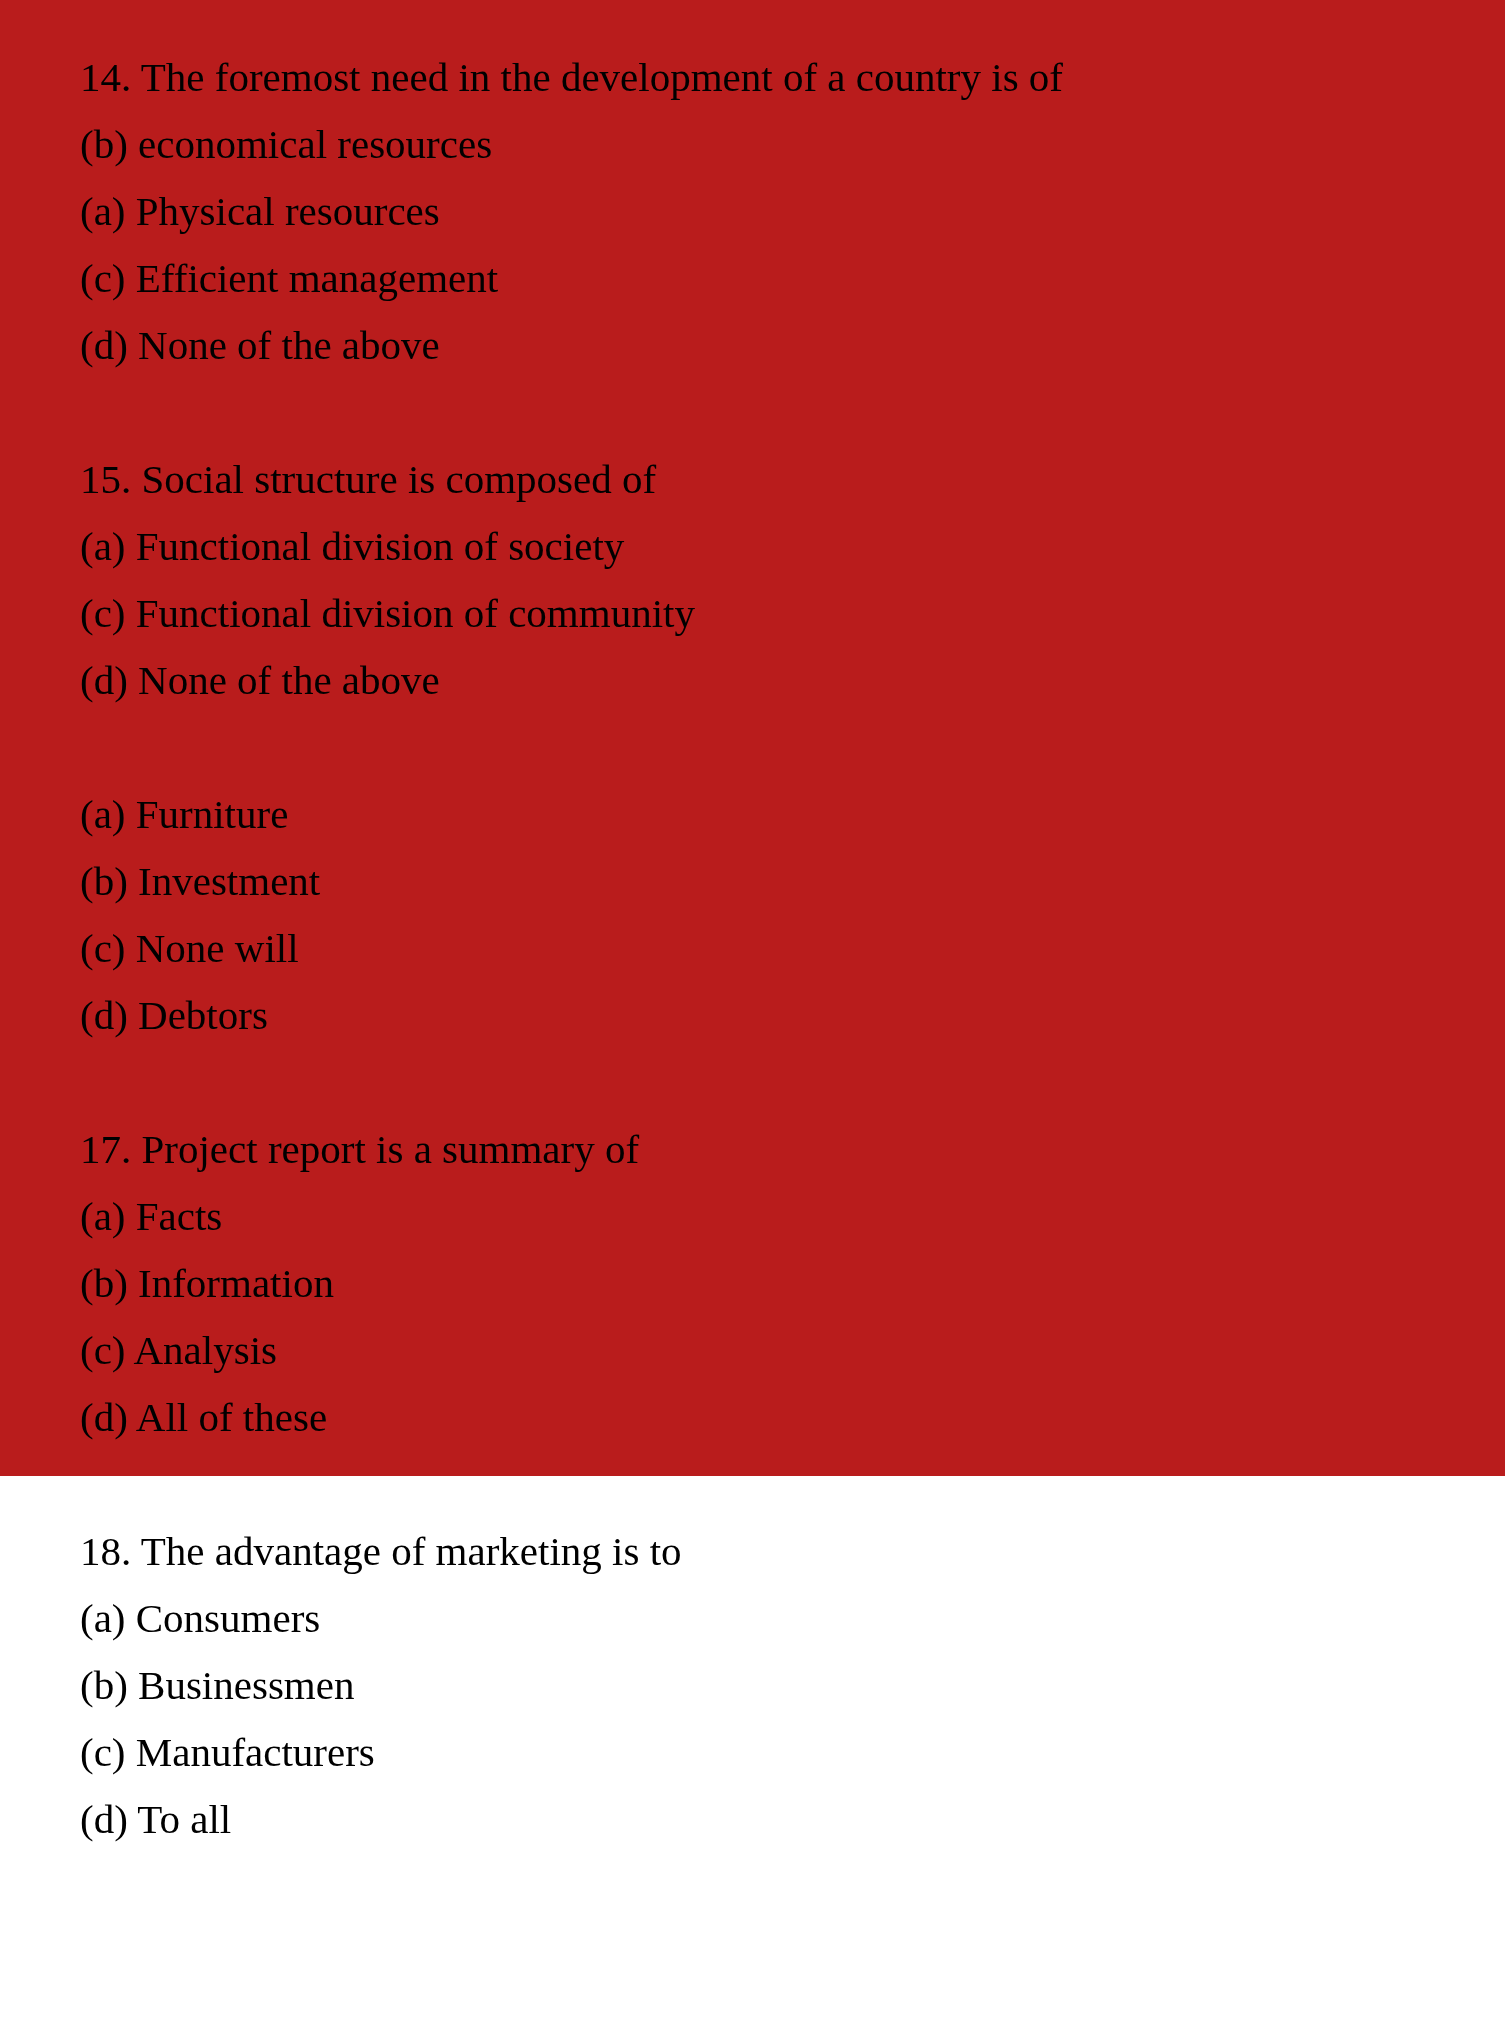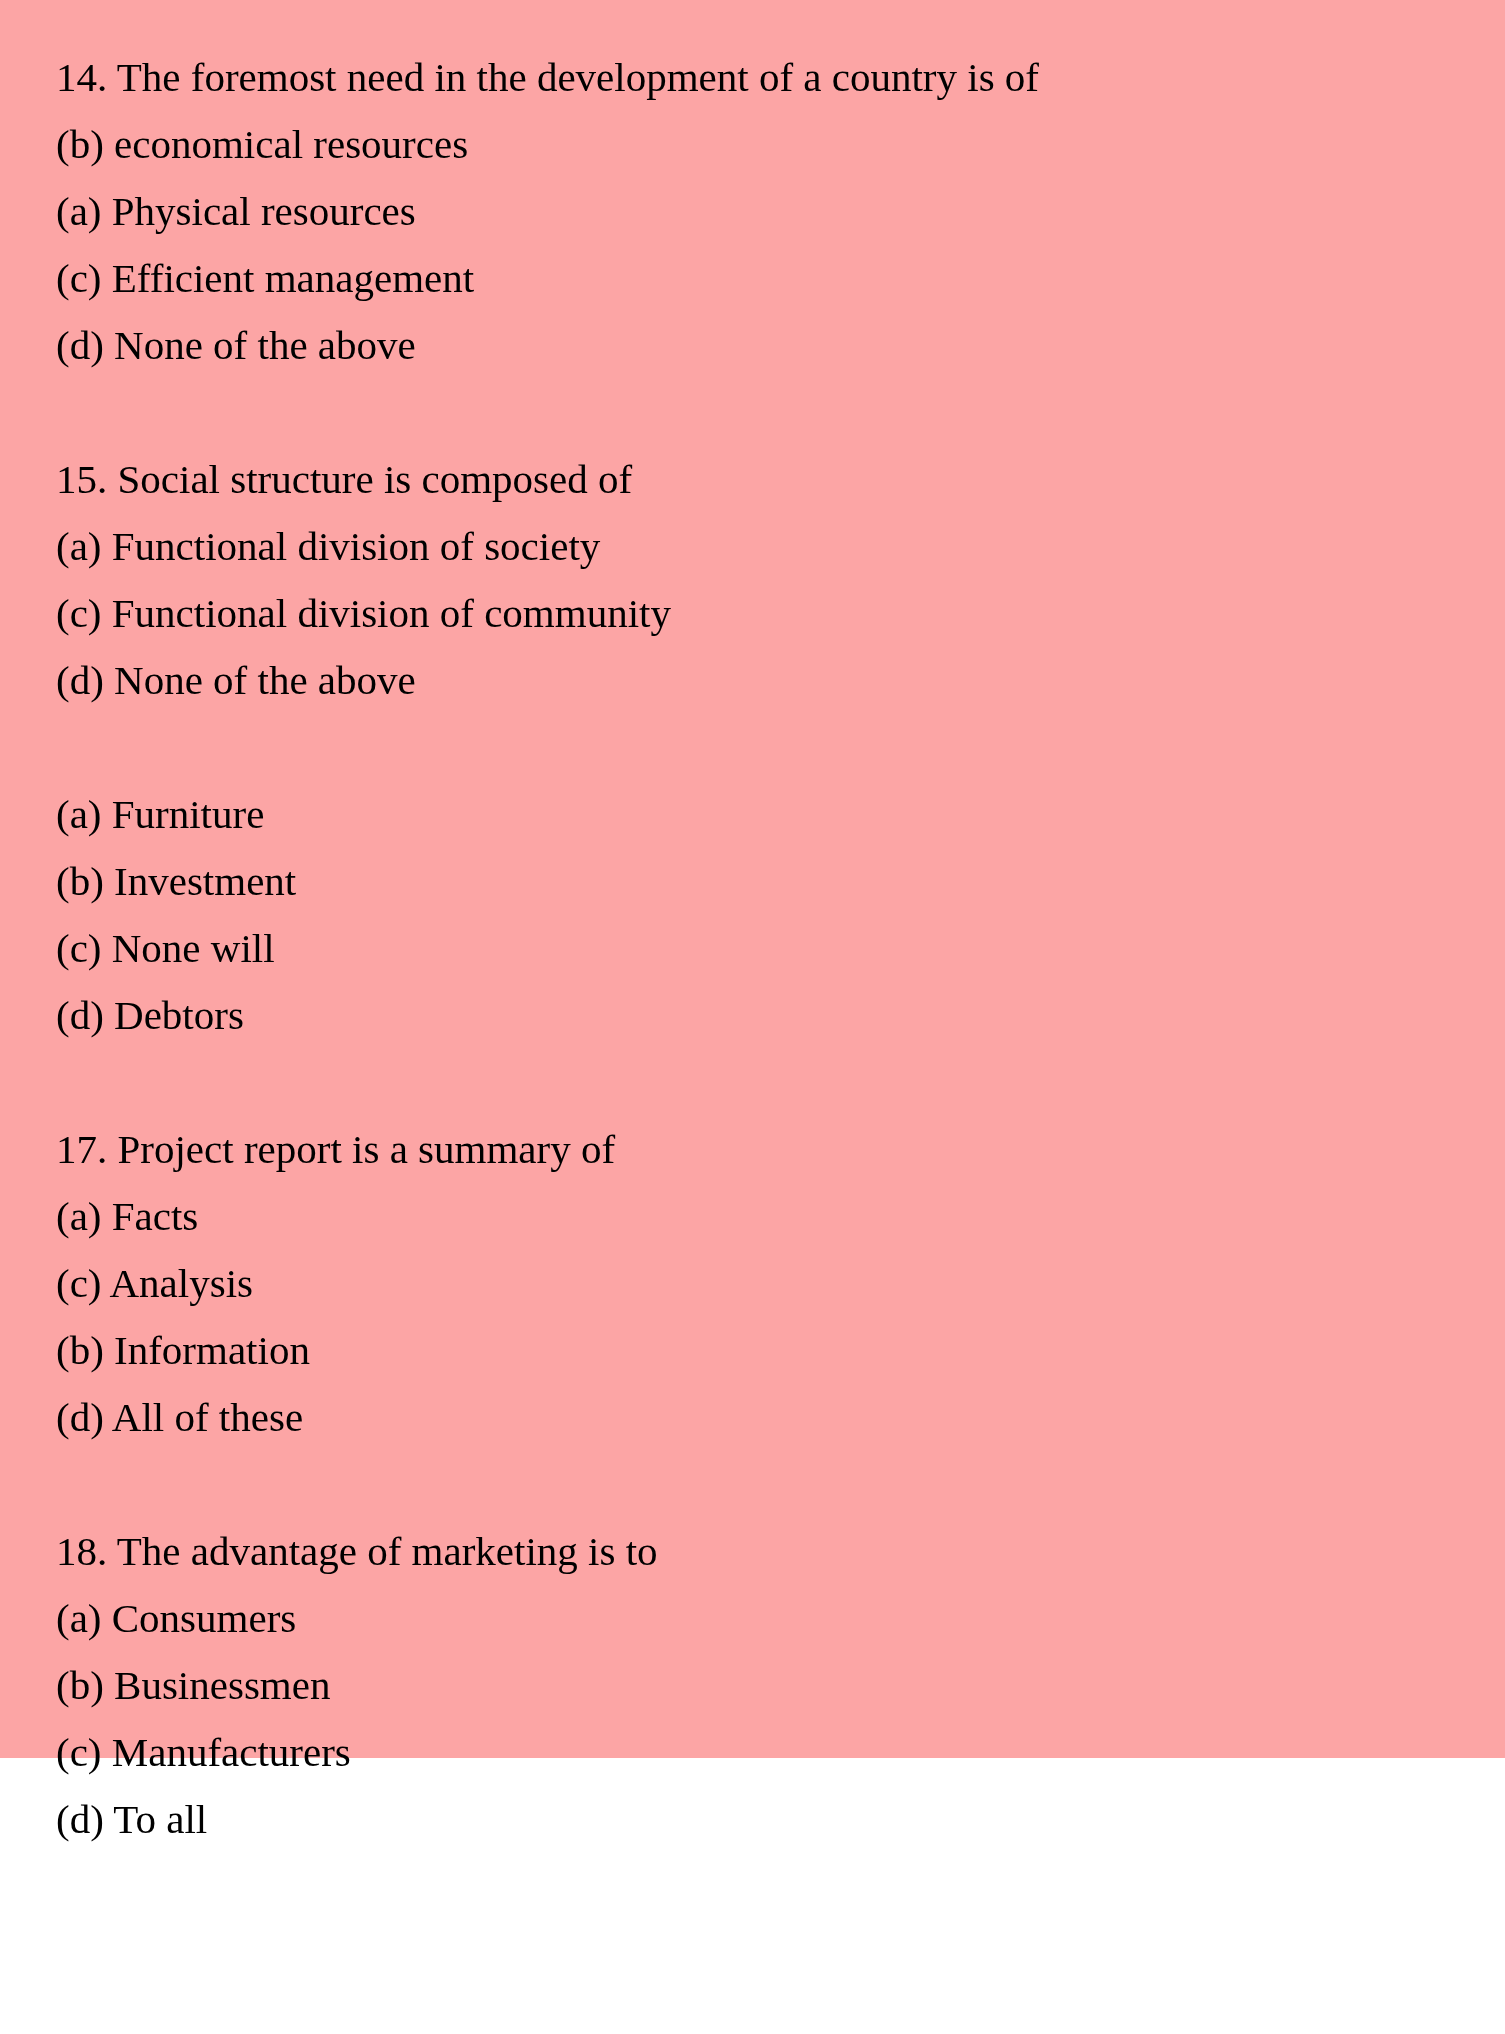--- a/index.html
+++ b/index.html
@@ -11,23 +11,23 @@
     width: 1505px;
     height: 2034px;
     overflow: hidden;
     position: relative;
   }
   .page {
     position: absolute;
     left: 0;
     top: 0;
     width: 1505px;
-    height: 1758px;
-    background: #fca5a5;
-    padding: 44px 0 0 56px;
+    height: 1476px;
+    background: #b91c1c;
+    padding: 44px 0 0 80px;
     box-sizing: border-box;
     font-family: "Liberation Serif", "DejaVu Serif", serif;
     font-size: 41px;
     line-height: 67px;
     color: #000000;
   }
   .question {
     margin: 0 0 67px 0;
   }
   .line {
@@ -61,22 +61,22 @@
   <div class="question">
     <span class="line"><span class="opt-label">(a)</span><span>Furniture</span></span>
     <span class="line"><span class="opt-label">(b)</span><span>Investment</span></span>
     <span class="line"><span class="opt-label">(c)</span><span>None will</span></span>
     <span class="line"><span class="opt-label">(d)</span><span>Debtors</span></span>
   </div>
 
   <div class="question">
     <span class="line"><span class="q-num">17.</span><span>Project report is a summary of</span></span>
     <span class="line"><span class="opt-label">(a)</span><span>Facts</span></span>
+    <span class="line"><span class="opt-label">(b)</span><span>Information</span></span>
     <span class="line"><span class="opt-label">(c)</span><span>Analysis</span></span>
-    <span class="line"><span class="opt-label">(b)</span><span>Information</span></span>
     <span class="line"><span class="opt-label">(d)</span><span>All of these</span></span>
   </div>
 
   <div class="question">
     <span class="line"><span class="q-num">18.</span><span>The advantage of marketing is to</span></span>
     <span class="line"><span class="opt-label">(a)</span><span>Consumers</span></span>
     <span class="line"><span class="opt-label">(b)</span><span>Businessmen</span></span>
     <span class="line"><span class="opt-label">(c)</span><span>Manufacturers</span></span>
     <span class="line"><span class="opt-label">(d)</span><span>To all</span></span>
   </div>

